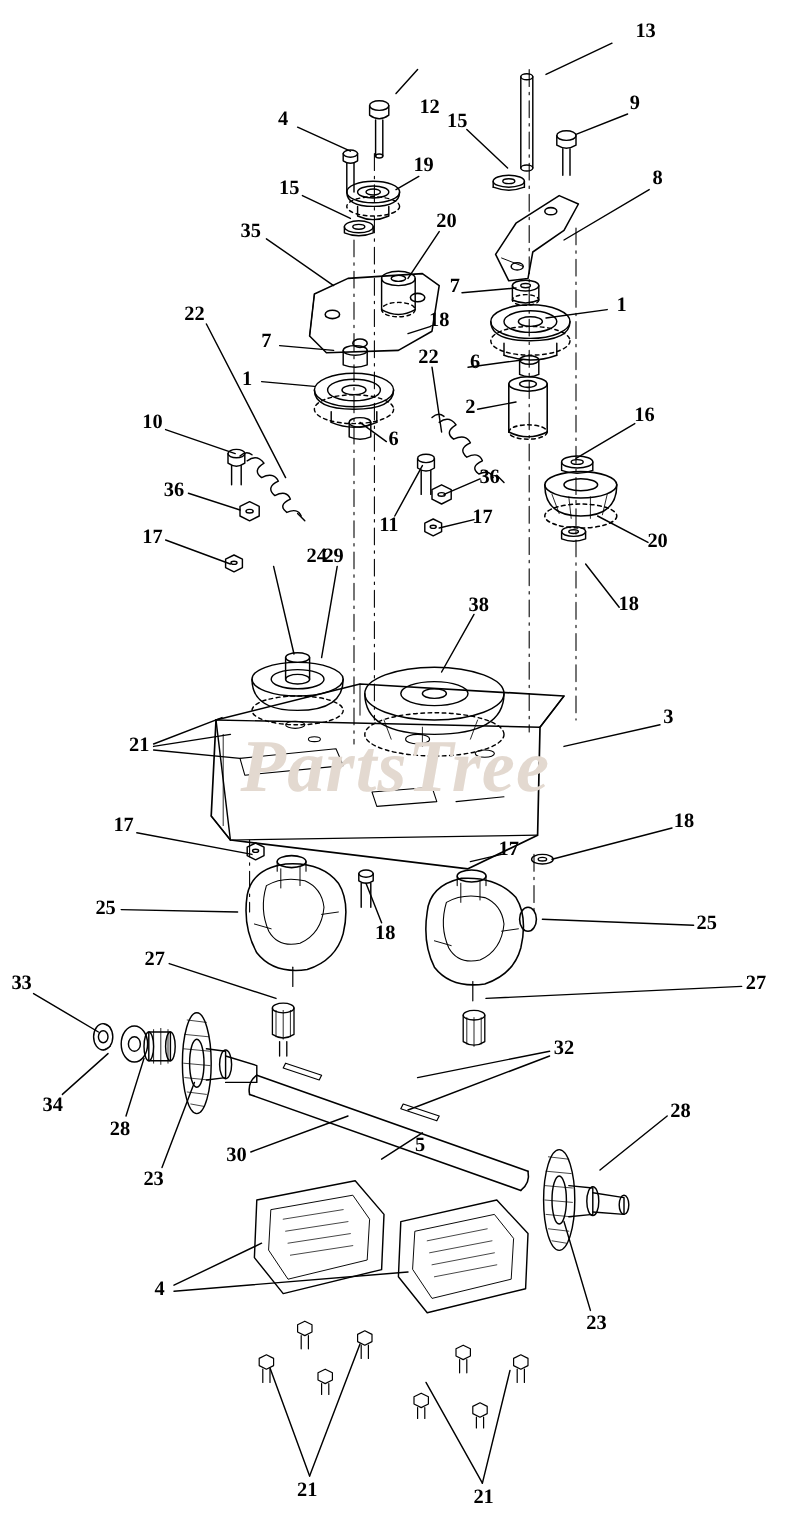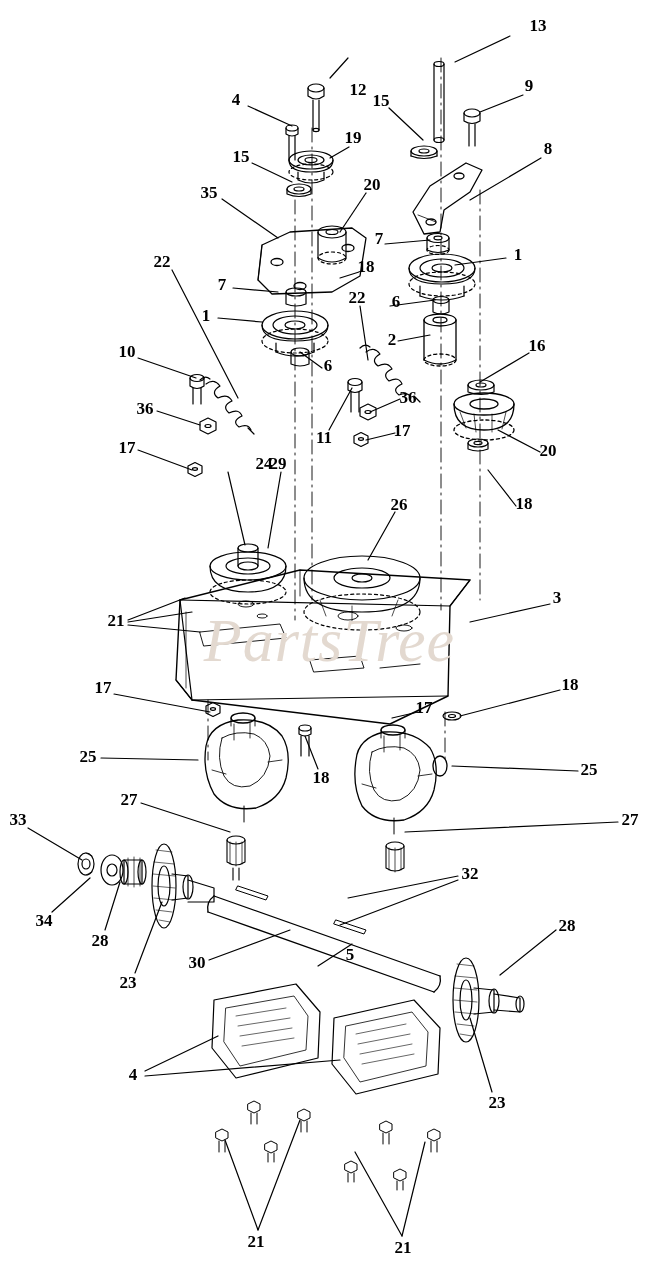--- a/index.html
+++ b/index.html
@@ -35,21 +35,21 @@
     transform: translate(-50%, -50%);
   }
   .watermark {
     position: absolute;
     left: 50%;
     top: 640px;
     transform: translate(-50%, -50%);
     font-family: "Liberation Serif", serif;
     font-size: 62px;
     font-style: italic;
-    font-weight: 400;
+    font-weight: 700;
     color: #e3d9d0;
     letter-spacing: 1px;
     white-space: nowrap;
     pointer-events: none;
   }
 </style>
 </head>
 <body>
 
 <div id="page">
@@ -496,21 +496,21 @@
       <div class="callout" style="left: 537px; top: 345px;">16</div>
       <div class="callout" style="left: 145px; top: 408px;">36</div>
       <div class="callout" style="left: 408px; top: 397px;">36</div>
       <div class="callout" style="left: 324px; top: 437px;">11</div>
       <div class="callout" style="left: 127px; top: 447px;">17</div>
       <div class="callout" style="left: 402px; top: 430px;">17</div>
       <div class="callout" style="left: 548px; top: 450px;">20</div>
       <div class="callout" style="left: 224px; top: 463px; margin-left: 40px;">24</div>
       <div class="callout" style="left: 278px; top: 463px;">29</div>
       <div class="callout" style="left: 524px; top: 503px;">18</div>
-      <div class="callout" style="left: 399px; top: 504px;">26</div>
+      <div class="callout" style="left: 399px; top: 504px;">38</div>
       <div class="callout" style="left: 557px; top: 597px;">3</div>
       <div class="callout" style="left: 116px; top: 620px;">21</div>
       <div class="callout" style="left: 103px; top: 687px;">17</div>
       <div class="callout" style="left: 424px; top: 707px;">17</div>
       <div class="callout" style="left: 570px; top: 684px;">18</div>
       <div class="callout" style="left: 88px; top: 756px;">25</div>
       <div class="callout" style="left: 589px; top: 769px;">25</div>
       <div class="callout" style="left: 321px; top: 777px;">18</div>
       <div class="callout" style="left: 129px; top: 799px;">27</div>
       <div class="callout" style="left: 630px; top: 819px;">27</div>

